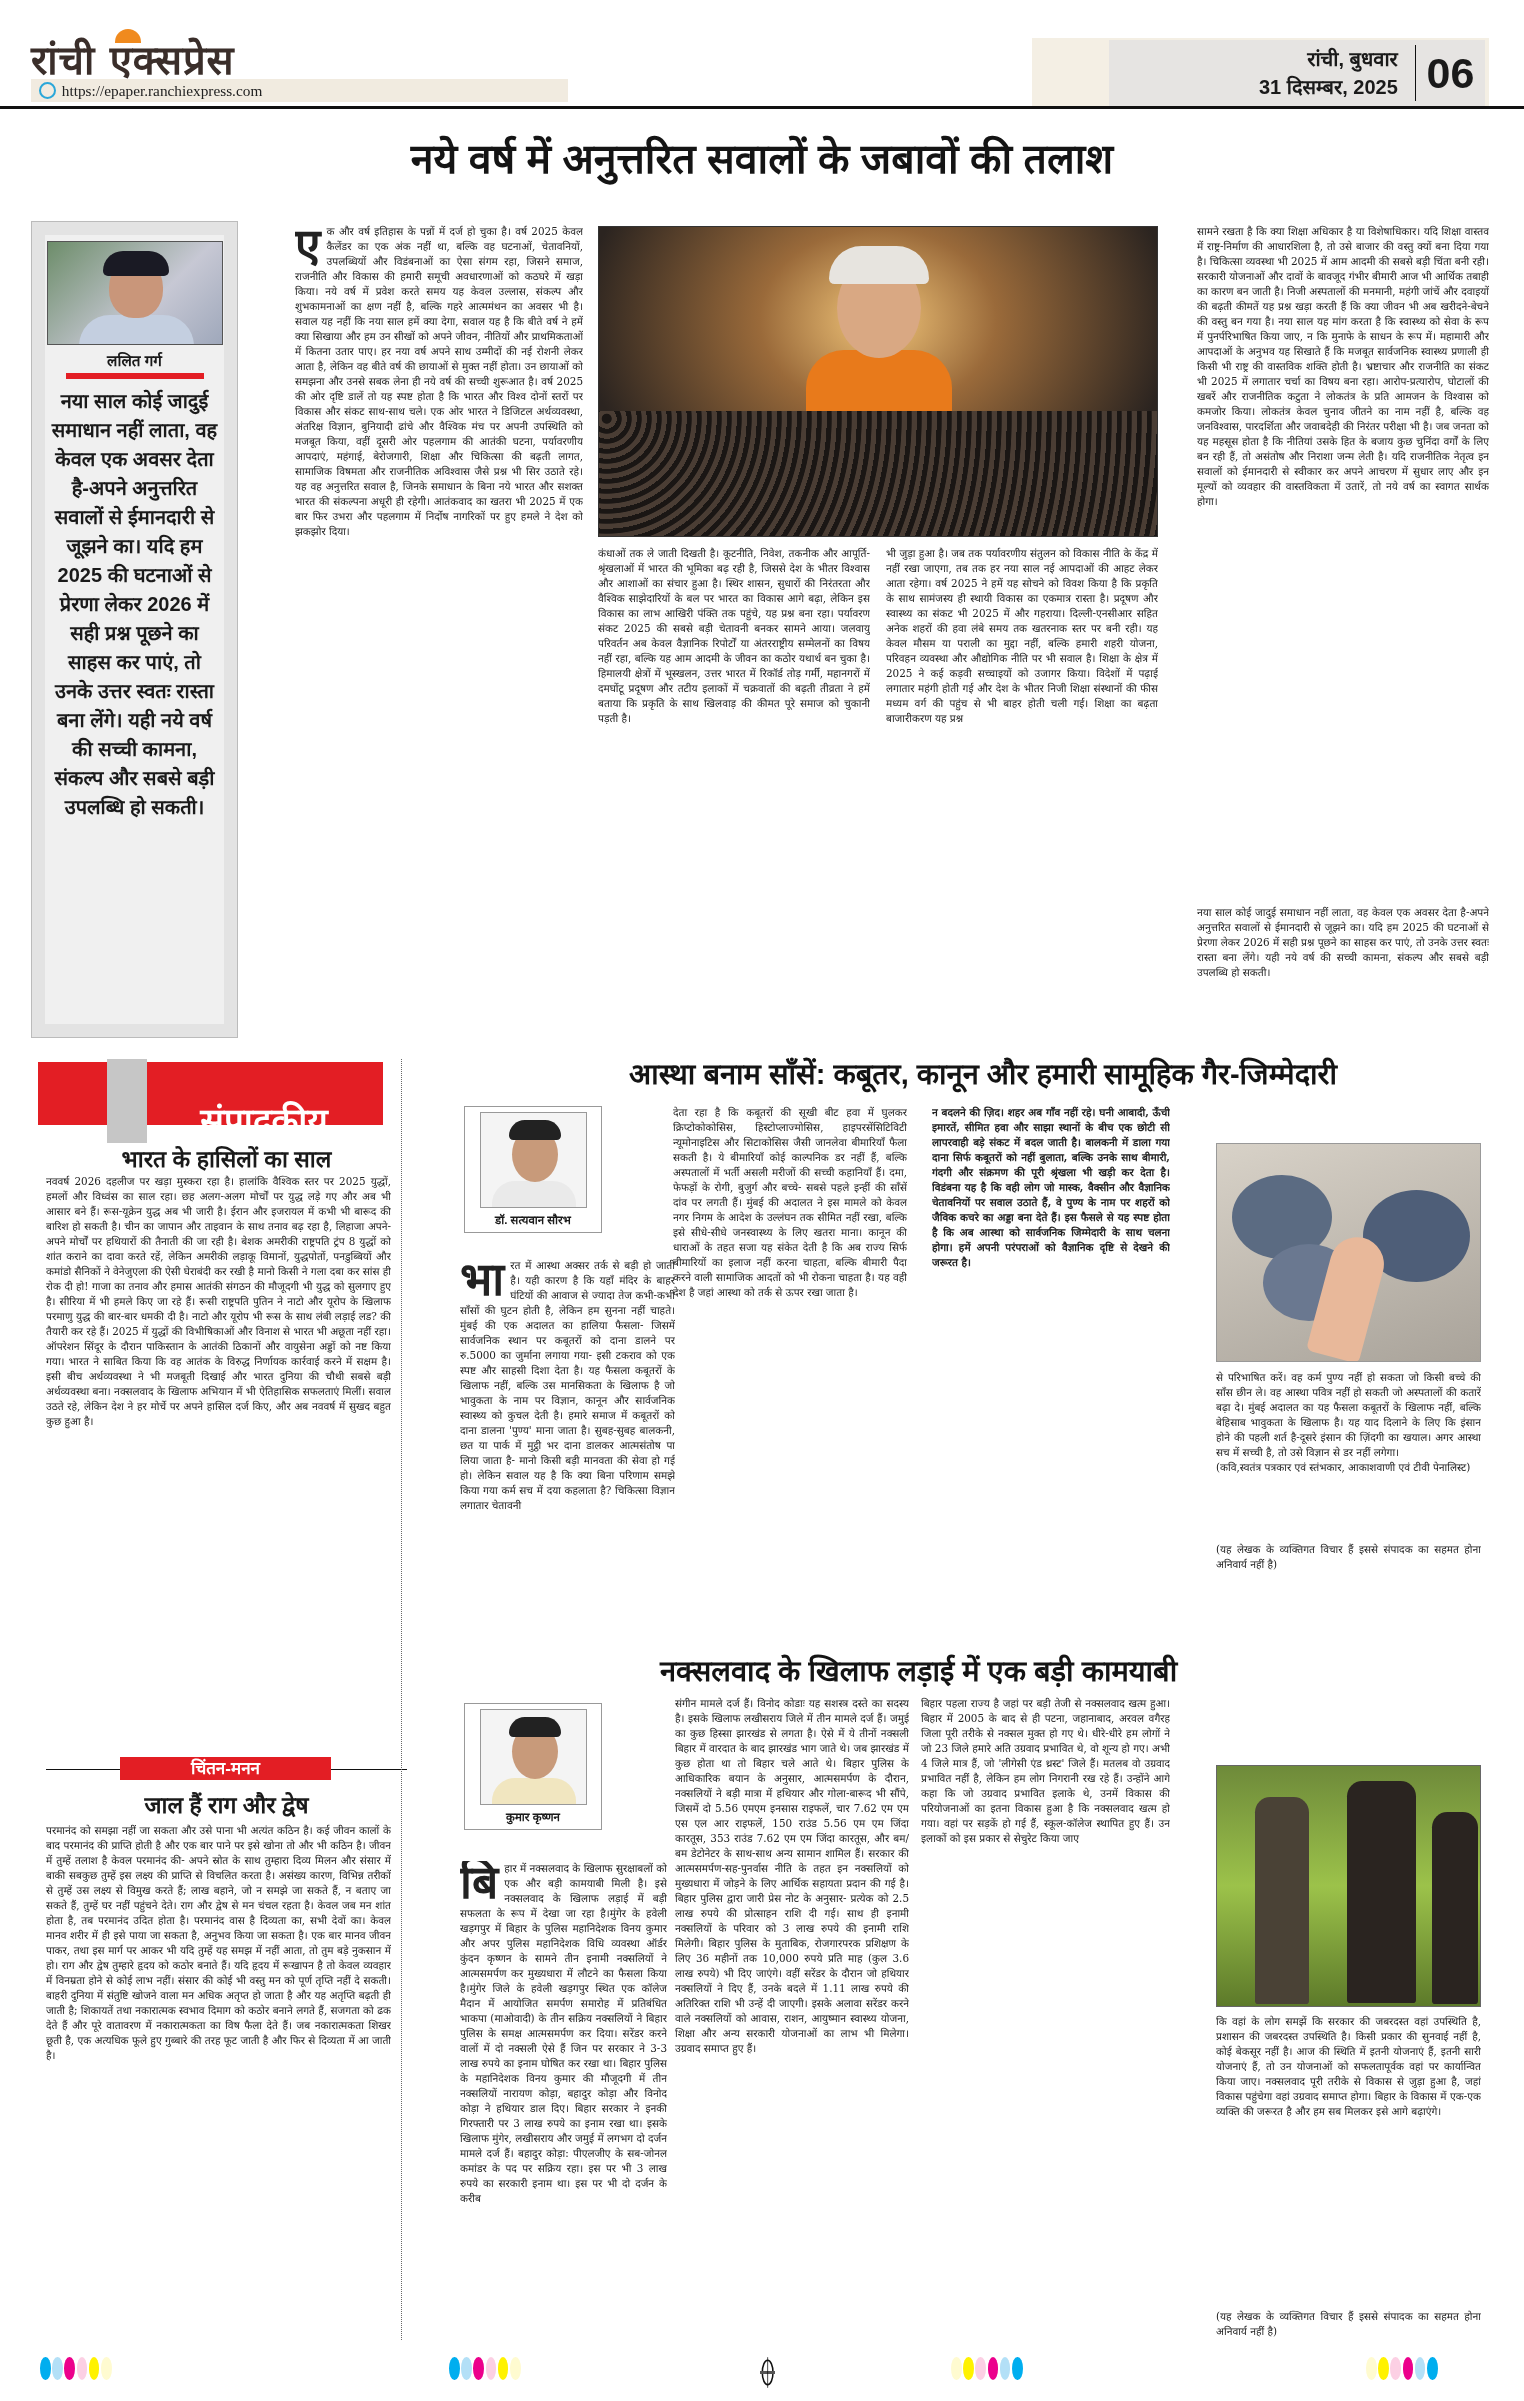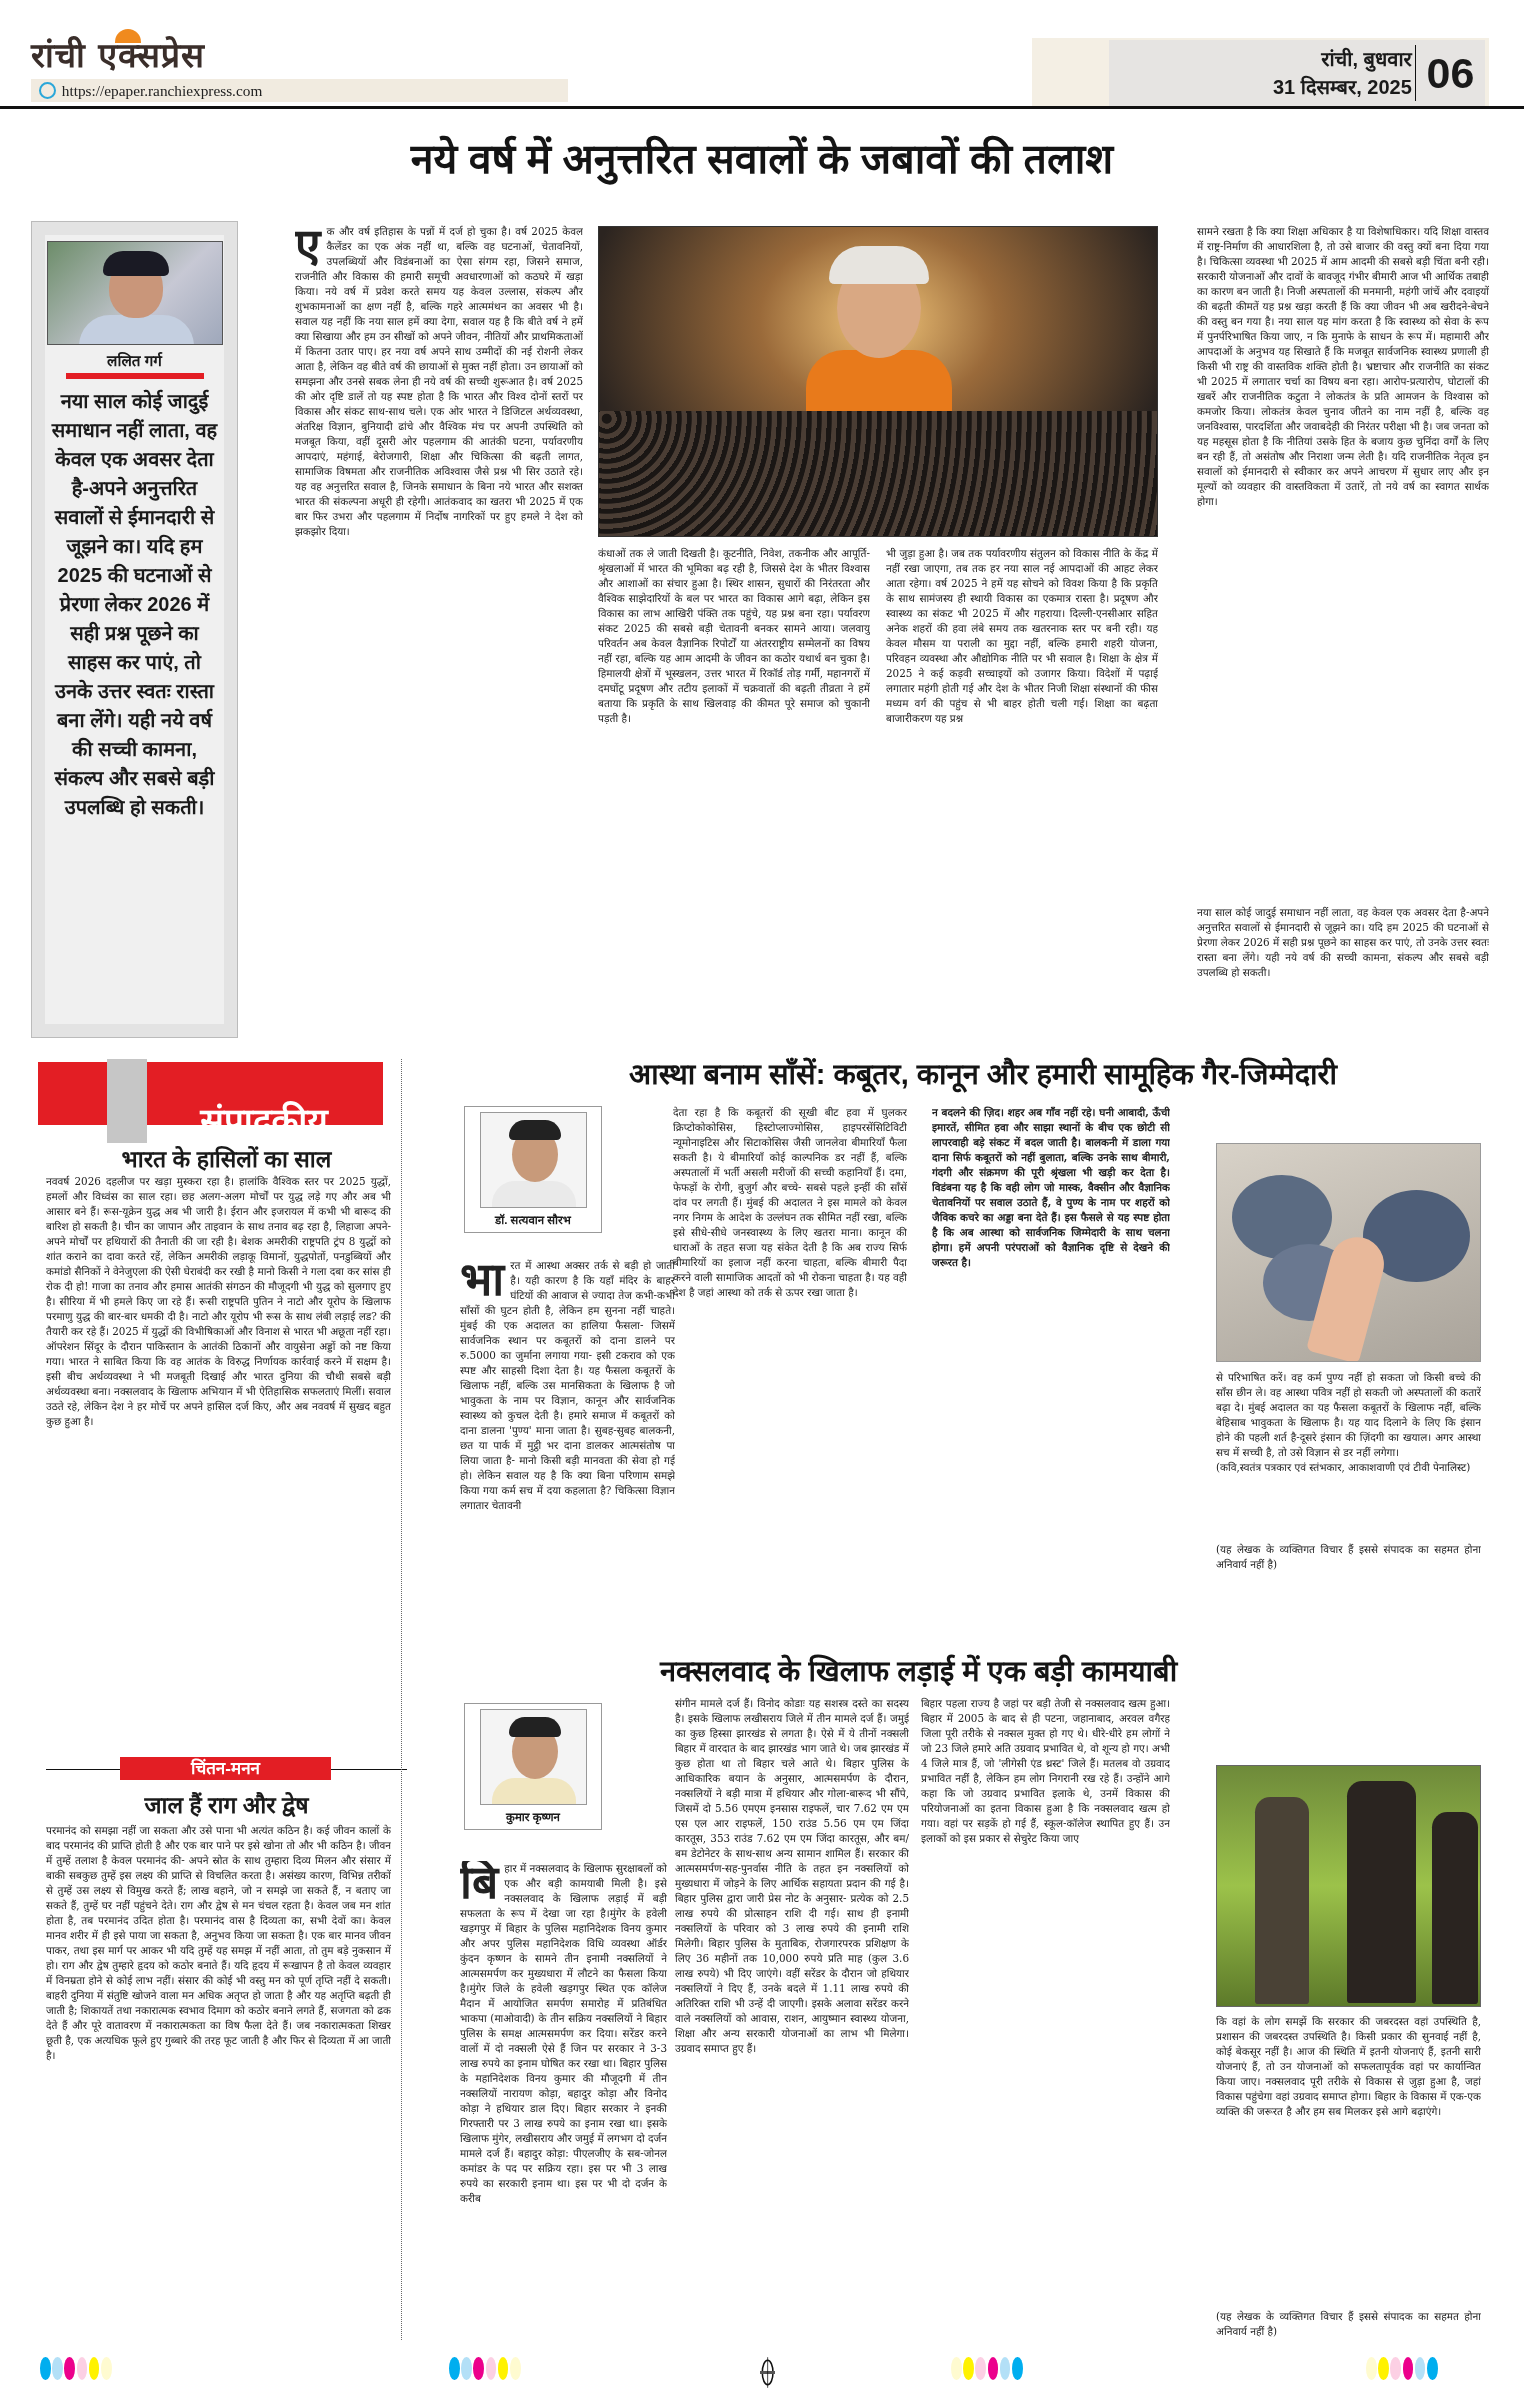--- a/index.html
+++ b/index.html
@@ -1,33 +1,33 @@
 <!DOCTYPE html>
 <html style="font-size:12.3px"><head>
 <meta charset="utf-8">
 <style>
   *{box-sizing:border-box;margin:0;padding:0}
   body{width:1524px;height:2401px;background:#fff;font-family:"DejaVu Sans",sans-serif;color:#1a1a1a;position:relative;overflow:hidden}
   .abs{position:absolute}
   
   .masthead{left:0;top:0;width:1524px;height:107px}
-  .logo{left:31px;top:31px;font-family:"DejaVu Serif",serif;font-weight:bold;font-size:34px;color:#3a2e2a;letter-spacing:0.8px}
+  .logo{left:31px;top:31px;font-family:"DejaVu Serif",serif;font-weight:bold;font-size:40px;color:#3a2e2a;letter-spacing:0.8px}
   .logo-sun{left:115px;top:29px;width:26px;height:14px;border-radius:26px 26px 0 0;background:#f08a1e}
   .url-bar{left:31px;top:79px;width:537px;height:23px;background:#f1ebe0;display:flex;align-items:center;padding-left:7.7px;gap:6.1px;font-family:"Liberation Serif",serif;font-size:15.3px;color:#222}
   .globe{width:17px;height:17px;border-radius:50%;border:2.3px solid #2aa7d9}
   .section-wrap{left:560px;top:29px;width:414px;height:77px;display:flex;align-items:center;justify-content:center}
   .bracket{position:absolute;top:0;width:14px;height:77px;border:4.6px solid #bdb7b4}
   .bracket.l{left:0;border-right:none}
   .bracket.r{right:0;border-left:none}
   .section-title{font-family:"Liberation Sans",sans-serif;font-weight:bold;font-size:40px}
   .section-title .blue{color:#1ea4dc}
   .section-title .black{color:#1a1a1a}
   .date-box{left:1032px;top:38px;width:457px;height:68px;background:#f4efe4}
   .date-inner{left:1109px;top:40px;width:376px;height:66px;background:#e6e4e2;display:flex;justify-content:flex-end;align-items:center}
-  .date-text{text-align:right;font-family:"Liberation Sans",sans-serif;font-weight:bold;font-size:20px;line-height:28px;padding-right:3px;border-right:1.5px solid #111}
+  .date-text{text-align:right;font-family:"Liberation Sans",sans-serif;font-weight:bold;font-size:20px;line-height:28px;padding-right:17px;border-right:1.5px solid #111}
   .page-no{font-family:"Liberation Sans",sans-serif;font-weight:bold;font-size:43px;padding:0 10.7px}
   .rule{left:0;top:106px;width:1524px;height:3.1px;background:#111}
   
   .headline{left:0;top:129px;width:1524px;text-align:center;font-family:"Liberation Sans",sans-serif;font-weight:bold;font-size:41px;color:#141414}
   
   .quote-box{left:31px;top:221px;width:207px;height:817px;background:#e3e3e3;border:0.8px solid #bbb;padding:13px}
   .quote-inner{background:#f0f0f0;width:100%;height:100%;padding:6.1px;display:flex;flex-direction:column;align-items:center}
   .photo{width:176px;height:104px;background:linear-gradient(135deg,#6d8d6a,#c7c8d4 60%,#9fa8bb);border:0.8px solid #555;position:relative;overflow:hidden}
   .photo .head{position:absolute;left:61px;top:15.3px;width:54px;height:61px;border-radius:50% 50% 45% 45%;background:#c9967a}
   .photo .hair{position:absolute;left:55px;top:9.2px;width:66px;height:24.6px;border-radius:31px 31px 7.7px 7.7px;background:#1a1a24}

